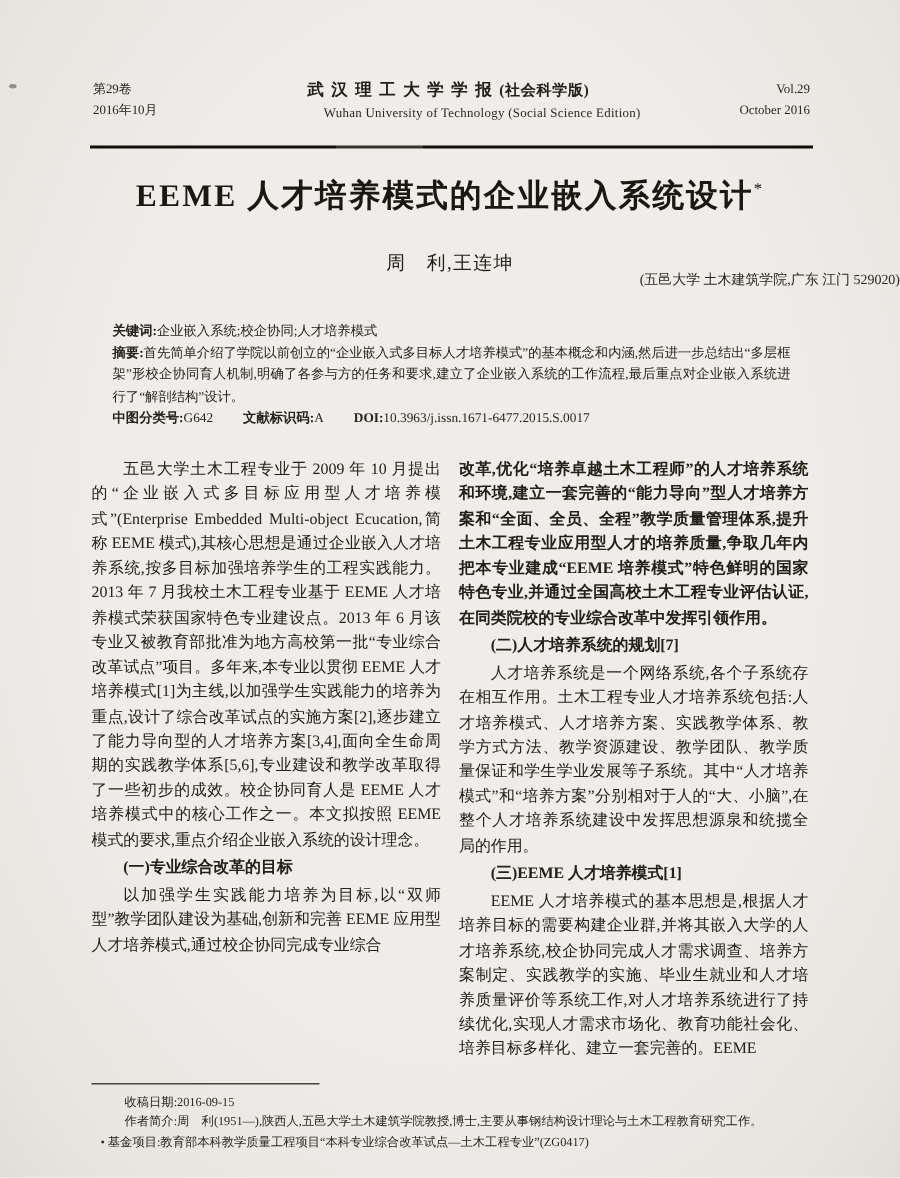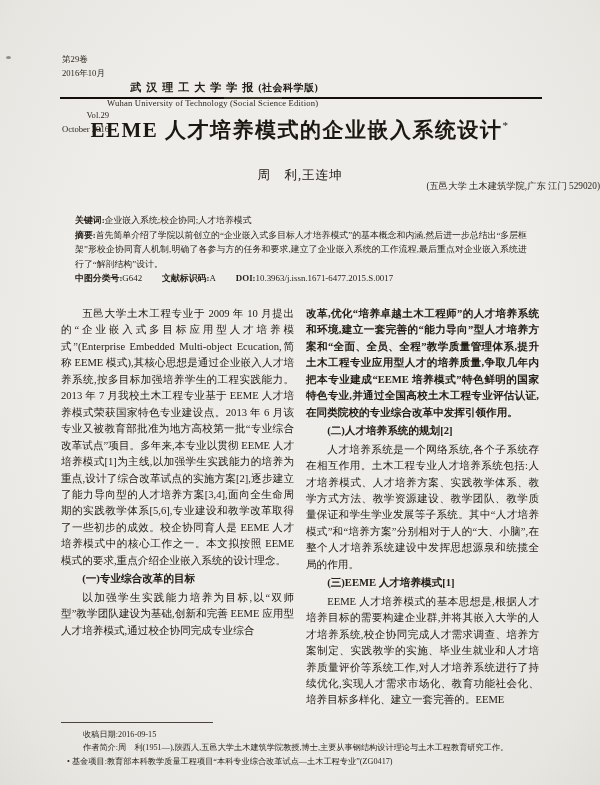--- a/index.html
+++ b/index.html
@@ -8,25 +8,25 @@
     font-family:"Liberation Serif","DejaVu Serif",serif;
     background:#f2f1ee;
   }
   .page{
     position:relative;width:600px;height:785px;
     background:radial-gradient(ellipse at 50% 45%, #edebe7 55%, #e5e3de 88%, #dedcd6 100%);
     color:#242019;
     filter:blur(0.28px) contrast(1.02);
   }
   
-  .hdr{position:absolute;top:52px;left:62px;right:60px;display:flex;justify-content:space-between;align-items:flex-start;flex-direction:column;}
+  .hdr{position:absolute;top:52px;left:62px;right:60px;display:flex;justify-content:space-between;align-items:flex-start;}
   .hdr-side{font-size:8.6px;line-height:14px;color:#2c271f;}
   .hdr-side.right{text-align:right;}
   .hdr-center{text-align:center;flex:1;}
-  .journal-cn{font-size:11px;font-weight:bold;letter-spacing:5px;color:#26211a;text-align:right;}
+  .journal-cn{font-size:11px;font-weight:bold;letter-spacing:5px;color:#26211a;}
   .journal-cn .edition{letter-spacing:0.5px;font-size:10px;}
   .journal-en{font-size:8.6px;margin-top:3px;letter-spacing:0.2px;color:#2c271f;padding-left:45px;}
   .rule{position:absolute;top:97px;left:60px;right:58px;height:2px;
     background:linear-gradient(90deg,#14110d 0 34%,#3a352c 34% 46%,#14110d 46% 100%);}
   
   .title{position:absolute;top:116px;left:40px;right:40px;text-align:center;
     font-size:21px;font-weight:bold;letter-spacing:1.5px;color:#1d1913;}
   .title sup{font-size:11px;font-weight:normal;}
   .authors{position:absolute;top:167px;left:0;right:0;text-align:center;
     font-size:12.5px;letter-spacing:1px;color:#26211a;}
@@ -89,21 +89,21 @@
   </div>
 
   <div class="columns">
     <div class="col">
       <p>五邑大学土木工程专业于 2009 年 10 月提出的“企业嵌入式多目标应用型人才培养模式”(Enterprise Embedded Multi-object Ecucation,简称 EEME 模式),其核心思想是通过企业嵌入人才培养系统,按多目标加强培养学生的工程实践能力。2013 年 7 月我校土木工程专业基于 EEME 人才培养模式荣获国家特色专业建设点。2013 年 6 月该专业又被教育部批准为地方高校第一批“专业综合改革试点”项目。多年来,本专业以贯彻 EEME 人才培养模式[1]为主线,以加强学生实践能力的培养为重点,设计了综合改革试点的实施方案[2],逐步建立了能力导向型的人才培养方案[3,4],面向全生命周期的实践教学体系[5,6],专业建设和教学改革取得了一些初步的成效。校企协同育人是 EEME 人才培养模式中的核心工作之一。本文拟按照 EEME 模式的要求,重点介绍企业嵌入系统的设计理念。</p>
       <div class="sub-head">(一)专业综合改革的目标</div>
       <p>以加强学生实践能力培养为目标,以“双师型”教学团队建设为基础,创新和完善 EEME 应用型人才培养模式,通过校企协同完成专业综合</p>
     </div>
     <div class="col">
       <p class="noindent">改革,优化“培养卓越土木工程师”的人才培养系统和环境,建立一套完善的“能力导向”型人才培养方案和“全面、全员、全程”教学质量管理体系,提升土木工程专业应用型人才的培养质量,争取几年内把本专业建成“EEME 培养模式”特色鲜明的国家特色专业,并通过全国高校土木工程专业评估认证,在同类院校的专业综合改革中发挥引领作用。</p>
-      <div class="sub-head">(二)人才培养系统的规划[2]</div>
+      <div class="sub-head">(二)人才培养系统的规划[7]</div>
       <p>人才培养系统是一个网络系统,各个子系统存在相互作用。土木工程专业人才培养系统包括:人才培养模式、人才培养方案、实践教学体系、教学方式方法、教学资源建设、教学团队、教学质量保证和学生学业发展等子系统。其中“人才培养模式”和“培养方案”分别相对于人的“大、小脑”,在整个人才培养系统建设中发挥思想源泉和统揽全局的作用。</p>
       <div class="sub-head">(三)EEME 人才培养模式[1]</div>
       <p>EEME 人才培养模式的基本思想是,根据人才培养目标的需要构建企业群,并将其嵌入大学的人才培养系统,校企协同完成人才需求调查、培养方案制定、实践教学的实施、毕业生就业和人才培养质量评价等系统工作,对人才培养系统进行了持续优化,实现人才需求市场化、教育功能社会化、培养目标多样化、建立一套完善的。EEME</p>
     </div>
   </div>
 
   <div class="fnotes">
     <div class="fn-sep"></div>
     <div class="fn-line"><b>收稿日期:</b><span>2016-09-15</span></div>
     <div class="fn-line"><b>作者简介:</b><span>周　利(1951—),陕西人,五邑大学土木建筑学院教授,博士,主要从事钢结构设计理论与土木工程教育研究工作。</span></div>

